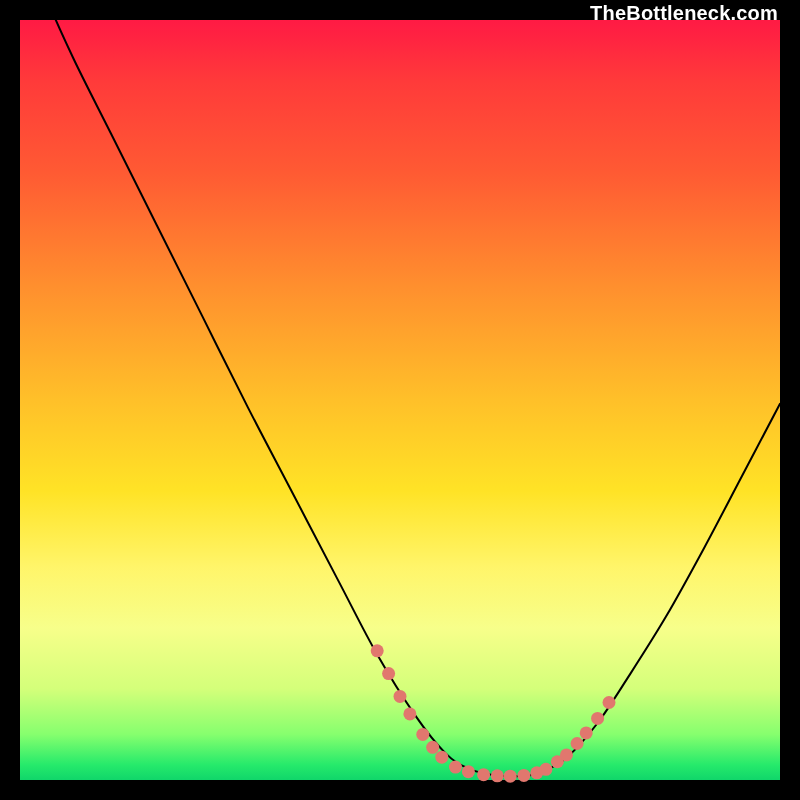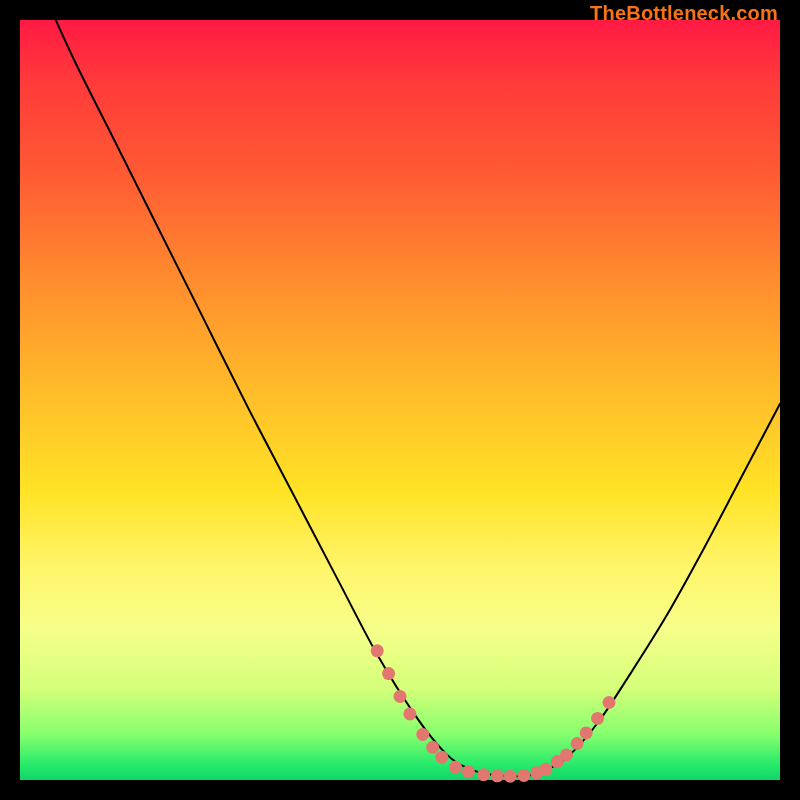--- a/index.html
+++ b/index.html
@@ -43,21 +43,21 @@
       #d4ff7a 88%,
       #86ff6e 94%,
       #26ea6b 98%,
       #10d66a 100%
     );
   }
   .watermark {
     position: absolute;
     right: 22px;
     top: 2px;
-    color: #f97316;
+    color: #ffffff;
     font-family: Arial, Helvetica, sans-serif;
     font-size: 20px;
     font-weight: 600;
     letter-spacing: 0.2px;
     user-select: none;
   }
   svg.curve {
     position: absolute;
     left: 0;
     top: 0;

